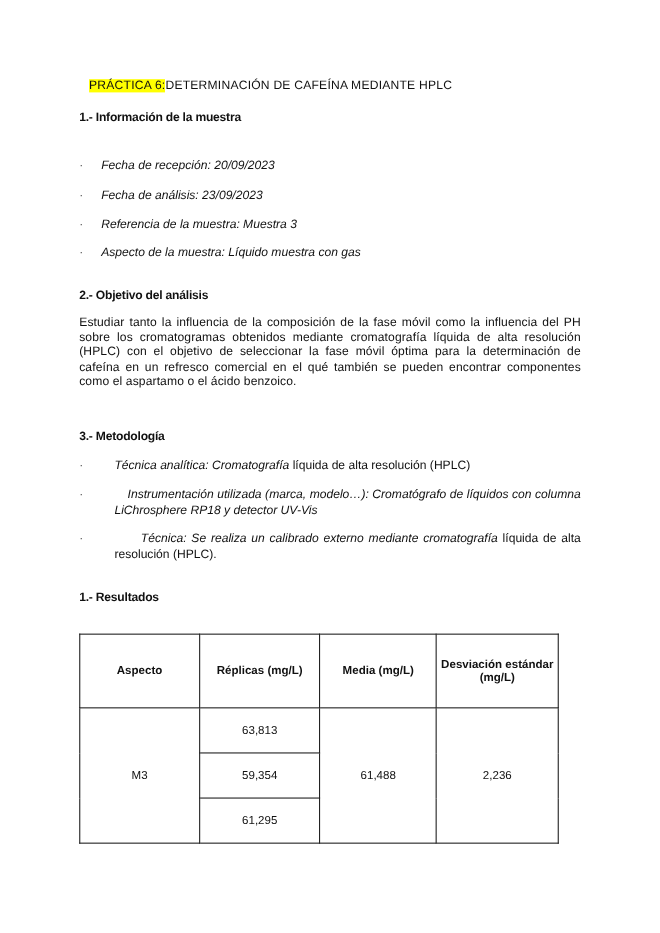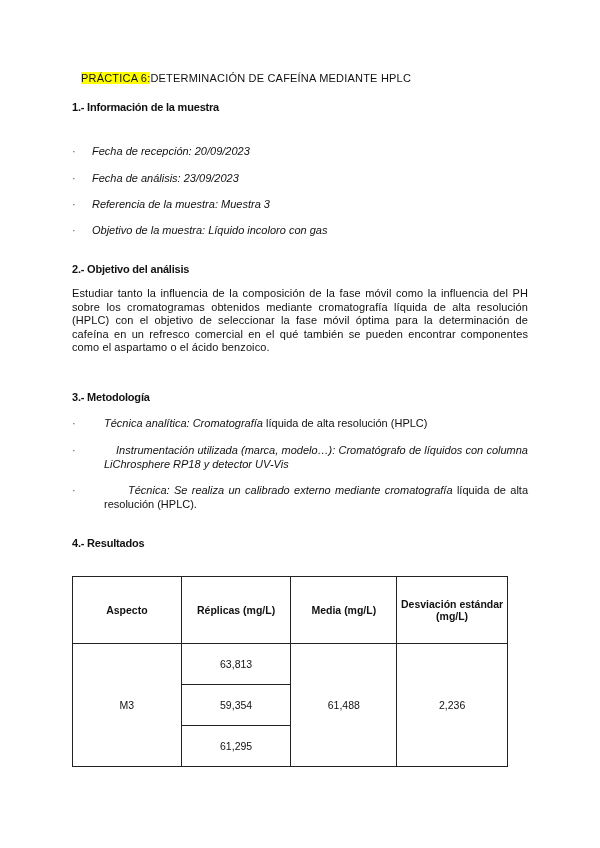--- a/index.html
+++ b/index.html
@@ -46,42 +46,42 @@
   <div class="bul" style="top:172px;">
     <span class="dot">·</span>
     <span class="txt">Fecha de análisis: 23/09/2023</span>
   </div>
   <div class="bul" style="top:198px;">
     <span class="dot">·</span>
     <span class="txt">Referencia de la muestra: Muestra 3</span>
   </div>
   <div class="bul" style="top:224px;">
     <span class="dot">·</span>
-    <span class="txt">Objetivo de la muestra: Líquido incoloro con gas</span>
+    <span class="txt">Aspecto de la muestra: Líquido muestra con gas</span>
   </div>
 
   <div class="h" style="top:263px;">2.- Objetivo del análisis</div>
   <div class="para" style="top:287px;">Estudiar tanto la influencia de la composición de la fase móvil como la influencia del PH sobre los cromatogramas obtenidos mediante cromatografía líquida de alta resolución (HPLC) con el objetivo de seleccionar la fase móvil óptima para la determinación de cafeína en un refresco comercial en el qué también se pueden encontrar componentes como el aspartamo o el ácido benzoico.</div>
 
   <div class="h" style="top:391px;">3.- Metodología</div>
 
   <div class="mbul" style="top:417px;">
     <span class="dot">·</span>
     <div class="txt nowrap"><span class="i">Técnica analítica: Cromatografía</span><span> líquida de alta resolución (HPLC)</span></div>
   </div>
   <div class="mbul" style="top:444px;">
     <span class="dot">·</span>
     <div class="txt" style="text-indent:12px;"><span class="i">Instrumentación utilizada (marca, modelo…): Cromatógrafo de líquidos con columna LiChrosphere RP18 y detector UV-Vis</span><span></span></div>
   </div>
   <div class="mbul" style="top:484px;">
     <span class="dot">·</span>
     <div class="txt" style="text-indent:24px;"><span class="i">Técnica: Se realiza un calibrado externo mediante cromatografía</span><span> líquida de alta resolución (HPLC).</span></div>
   </div>
 
-  <div class="h" style="top:537px;">4.- Resultados</div>
+  <div class="h" style="top:537px;">1.- Resultados</div>
 
   <table class="res">
     <tbody>
         <tr>
       <th class="c1">Aspecto</th>
       <th class="c2">Réplicas (mg/L)</th>
       <th class="c3">Media (mg/L)</th>
       <th class="c4"><span>Desviación estándar (mg/L)</span></th>
     </tr>
     <tr>

